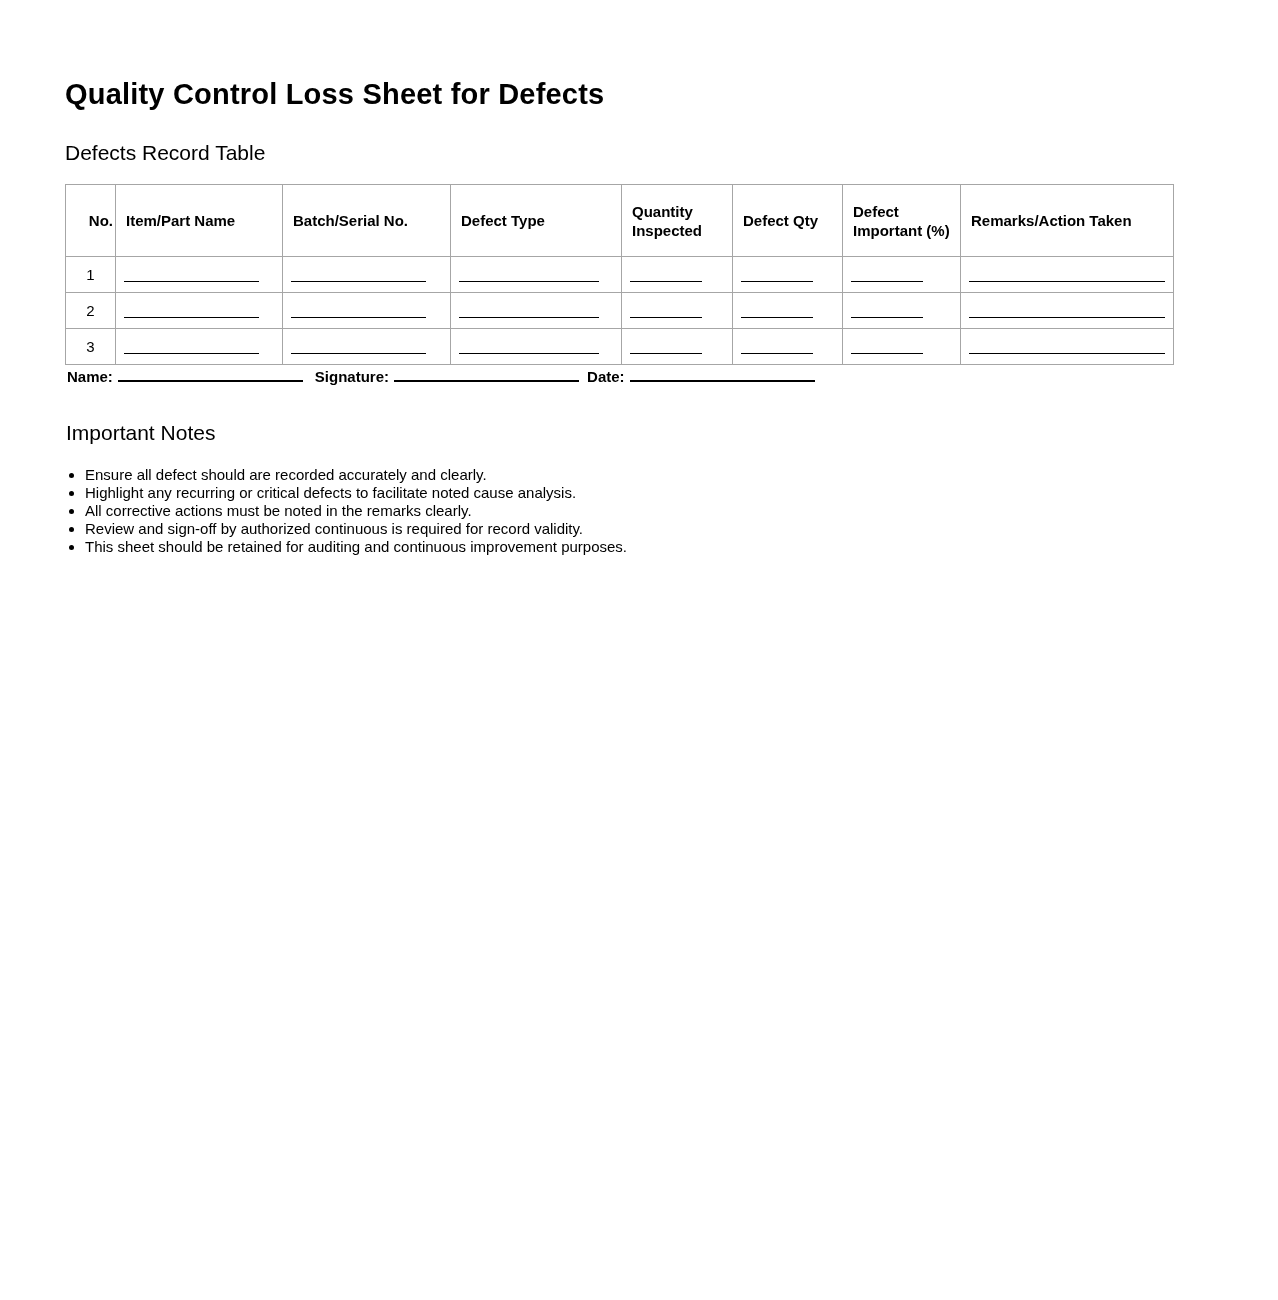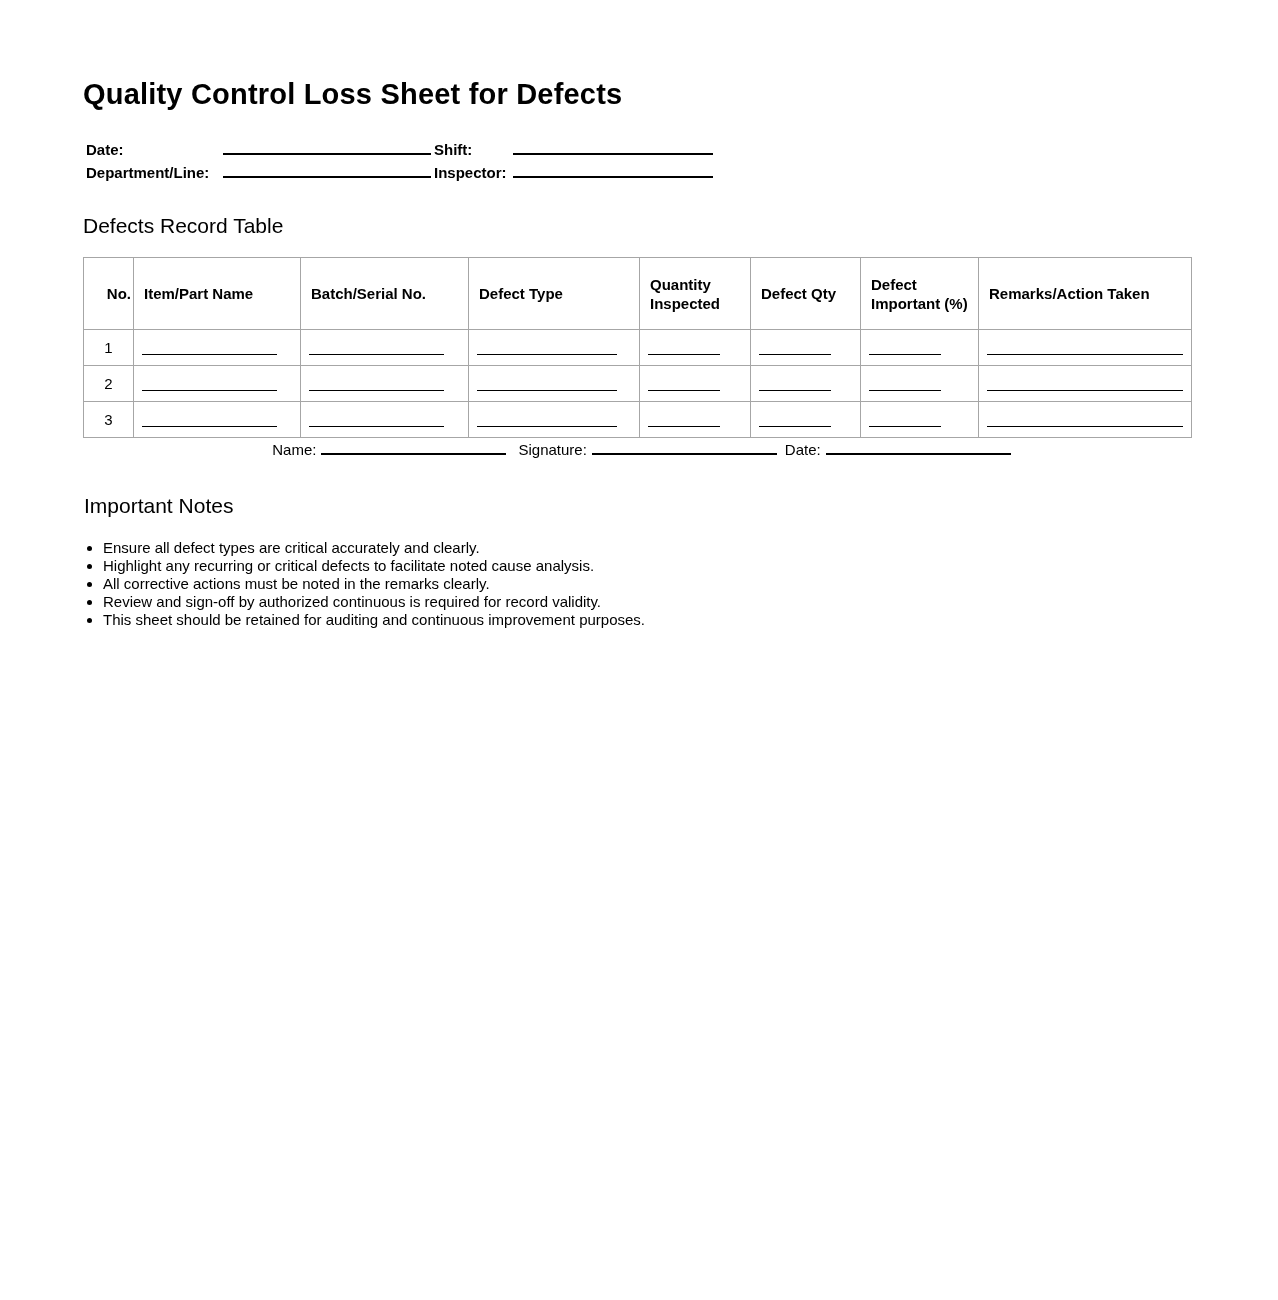--- a/index.html
+++ b/index.html
@@ -1,21 +1,21 @@
 <!DOCTYPE html>
 <html><head>
 <meta charset="utf-8">
 <style>
   html, body { margin: 0; padding: 0; background: #ffffff; }
   body {
     width: 1278px; height: 1300px; overflow: hidden;
     font-family: "Liberation Sans", sans-serif;
     color: #000000;
   }
-  .page { box-sizing: border-box; padding: 78px 80px 0 83px; }
+  .page { box-sizing: border-box; padding: 78px 80px 0 65px; }
 
   h1.title {
     font-size: 29px; line-height: 33px; font-weight: bold;
     margin: 0 0 27px 0; letter-spacing: 0.2px;
   }
 
   
   .meta { font-size: 15px; font-weight: bold; margin-left: 3px; }
   .meta-row { height: 23px; line-height: 23px; white-space: nowrap; }
   .mlabel1 { display: inline-block; width: 137px; }
@@ -46,40 +46,36 @@
     height: 36px; vertical-align: bottom; padding: 0 8px 7px 8px;
   }
   table.defects td.num {
     text-align: center; vertical-align: middle; padding: 0;
   }
   .tblank { display: inline-block; border-bottom: 1.5px solid #000; }
   .b135 { width: 135px; } .b140 { width: 140px; }
   .b72  { width: 72px;  } .b196 { width: 196px; }
 
   
-  .prepared-row { font-size: 15px; font-weight: normal; height: 23px; line-height: 23px; margin-left: 2px; white-space: nowrap; text-align: center; }
+  .prepared-row { font-size: 15px; font-weight: bold; height: 23px; line-height: 23px; margin-left: 2px; white-space: nowrap; }
   .pblank { display: inline-block; width: 185px; border-bottom: 2px solid #000; margin-left: 5px; }
   .plabel { margin-left: 12px; }
   .plabel-date { margin-left: 8px; }
 
   
   ul.notes { margin: 0; padding: 0 0 0 20px; font-size: 15px; line-height: 18px; }
   ul.notes li { margin: 0; }
 </style>
 </head>
 <body>
 
 <div class="page">
 
   <h1 class="title">Quality Control Loss Sheet for Defects</h1>
 
-  <div class="meta">
-    <div class="meta-row"><span class="mlabel1">Date:</span><span class="blank w208"></span><span class="mlabel2">Shift:</span><span class="blank w200"></span></div>
-    <div class="meta-row"><span class="mlabel1">Department/Line:</span><span class="blank w208"></span><span class="mlabel2">Inspector:</span><span class="blank w200"></span></div>
-  </div>
 
   <h2 class="section" id="defects-heading">Defects Record Table</h2>
 
   <table class="defects">
     <colgroup>
       <col style="width:50px">
         <col style="width:167px">
         <col style="width:168px">
         <col style="width:171px">
       <col style="width:111px">
@@ -132,20 +128,20 @@
       </tr>
     </tbody>
   </table>
 
 
   <div class="prepared-row"><span>Name:</span><span class="pblank"></span><span class="plabel">Signature:</span><span class="pblank"></span><span class="plabel plabel-date">Date:</span><span class="pblank"></span></div>
 
   <h2 class="section" id="notes-heading">Important Notes</h2>
 
   <ul class="notes">
-    <li>Ensure all defect types are critical accurately and clearly.</li>
+    <li>Ensure all defect should are recorded accurately and clearly.</li>
     <li>Highlight any recurring or critical defects to facilitate noted cause analysis.</li>
     <li>All corrective actions must be noted in the remarks clearly.</li>
     <li>Review and sign-off by authorized continuous is required for record validity.</li>
     <li>This sheet should be retained for auditing and continuous improvement purposes.</li>
   </ul>
 
 </div>
 
 </body></html>

